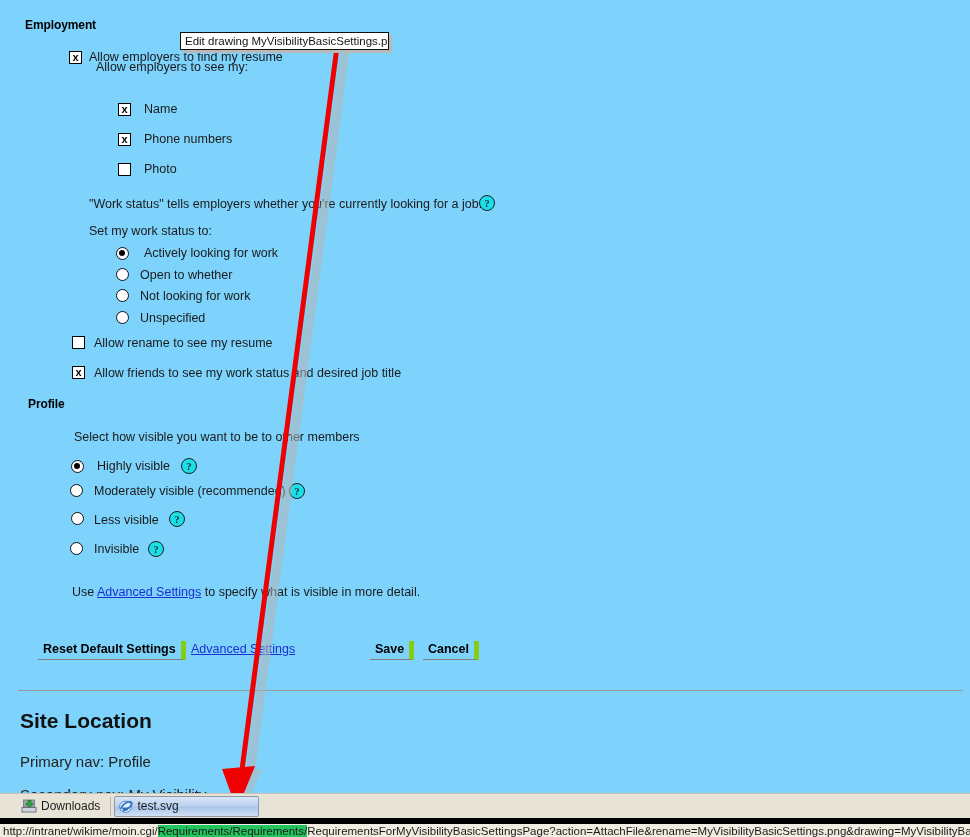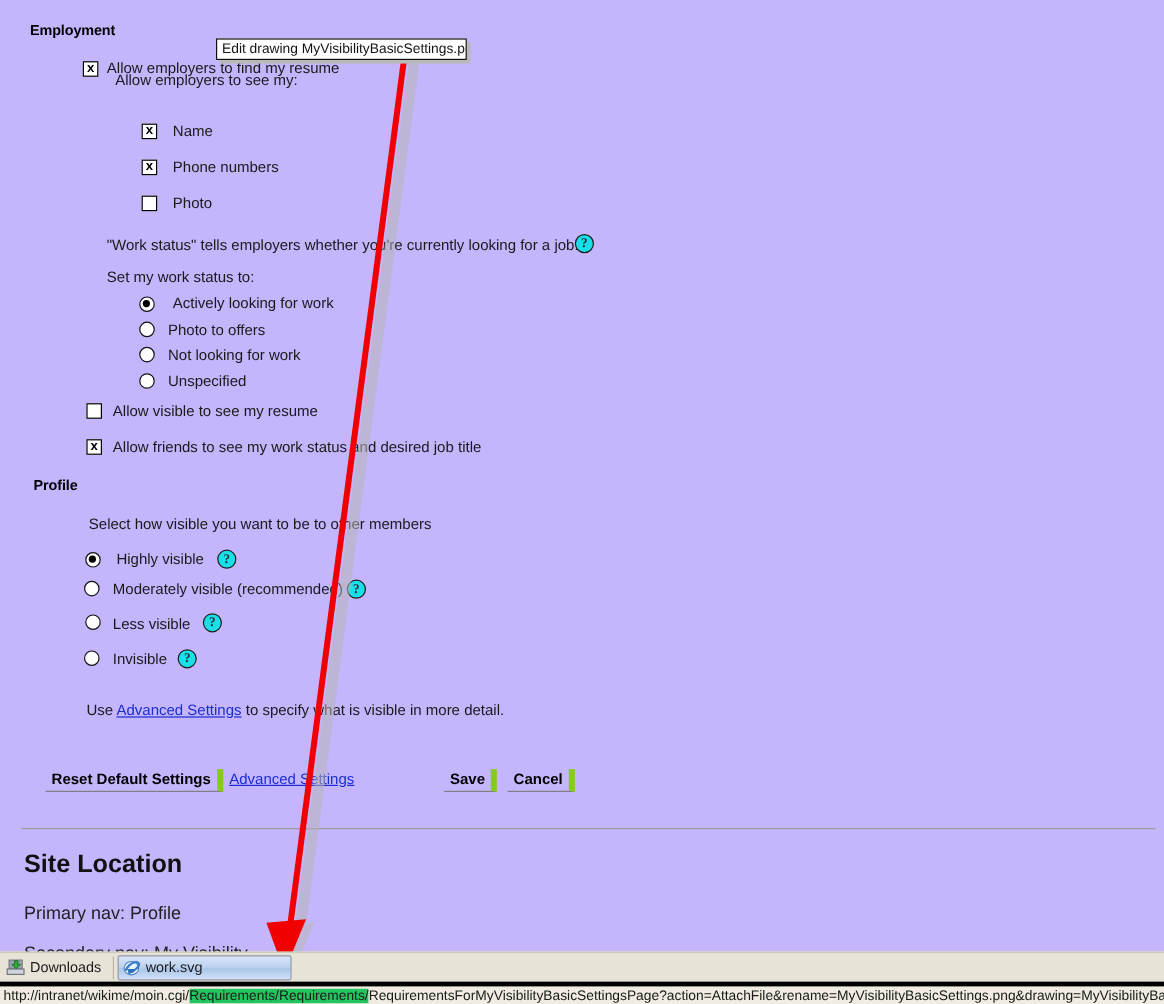--- a/index.html
+++ b/index.html
@@ -14,21 +14,21 @@
     position: relative;
     width: 970px; height: 837px;
     background: #ffffff;
   }
 
   
   #page {
     position: absolute;
     left: 0; top: 0;
     width: 970px; height: 793px;
-    background: #c4b5fd;
+    background: #7dd3fc;
   }
 
   .sect-title {
     position: absolute;
     font-size: 12px;
     font-weight: bold;
     color: #000000;
     letter-spacing: -0.1px;
     white-space: nowrap;
   }
@@ -143,21 +143,21 @@
 
   
   #taskbar {
     position: absolute;
     left: 0; top: 793px;
     width: 970px; height: 25px;
     background: #e8e3d7;
     border-top: 1px solid #c9c2b2;
     display: flex;
     align-items: center;
-    padding-left: 2px;
+    padding-left: 18px;
   }
   .tb-btn {
     height: 21px;
     display: flex;
     align-items: center;
     gap: 4px;
     padding: 0 7px 0 3px;
     font-size: 12px;
     color: #1c1c1c;
     white-space: nowrap;
@@ -183,21 +183,21 @@
     width: 15px; height: 15px;
     flex: 0 0 15px;
   }
 
   
   #statusbar {
     position: absolute;
     left: 0; top: 818px;
     width: 970px; height: 19px;
     background: #f0ece1;
-    border-top: 4px solid #000000;
+    border-top: 6px solid #000000;
     display: flex;
     align-items: center;
     font-size: 11.5px;
     color: #1a1a1a;
     overflow: hidden;
     white-space: nowrap;
     padding-left: 3px;
   }
   #statusbar .hl { background: #22c55e; }
 </style>
@@ -226,30 +226,30 @@
 
     <div class="txt" style="left:89px; top:197px;">"Work status" tells employers whether you're currently looking for a job.</div>
     <div class="help" style="left:479px; top:195px;">?</div>
 
     <div class="txt" style="left:89px; top:224px;">Set my work status to:</div>
 
     <div class="rb on" style="left:116px; top:247px;"></div>
     <div class="txt" style="left:144px; top:246px;">Actively looking for work</div>
 
     <div class="rb" style="left:116px; top:268px;"></div>
-    <div class="txt" style="left:140px; top:268px;">Photo to offers</div>
+    <div class="txt" style="left:140px; top:268px;">Open to whether</div>
 
     <div class="rb" style="left:116px; top:289px;"></div>
     <div class="txt" style="left:140px; top:289px;">Not looking for work</div>
 
     <div class="rb" style="left:116px; top:311px;"></div>
     <div class="txt" style="left:140px; top:311px;">Unspecified</div>
 
     <div class="cb off" style="left:72px; top:336px;"></div>
-    <div class="txt" style="left:94px; top:336px;">Allow visible to see my resume</div>
+    <div class="txt" style="left:94px; top:336px;">Allow rename to see my resume</div>
 
     <div class="cb" style="left:72px; top:366px;">x</div>
     <div class="txt" style="left:94px; top:366px;">Allow friends to see my work status and desired job title</div>
 
     <div class="sect-title" style="left:28px; top:397px;">Profile</div>
 
     <div class="txt" style="left:74px; top:430px;">Select how visible you want to be to other members</div>
 
     <div class="rb on" style="left:71px; top:460px;"></div>
     <div class="txt" style="left:97px; top:459px;">Highly visible</div>
@@ -318,21 +318,21 @@
     </div>
     <div class="tb-sep"></div>
     <div class="tb-btn active">
       <span class="ie-icon">
         <svg width="15" height="15" viewBox="0 0 15 15">
           <ellipse cx="7.5" cy="7.8" rx="6" ry="5.6" fill="#e8f2fc" stroke="#4a7fc1" stroke-width="0.9"></ellipse>
           <path d="M3 9.2 C6.5 2.2 13.4 1.4 13.9 4.2 C14.2 6.3 10 10.4 5.6 11.7" fill="none" stroke="#3b79c4" stroke-width="1.8" stroke-linecap="round"></path>
           <path d="M4.2 8.4 h6.4 c0 2.2 -1.6 3.3 -3.2 3.3 -1.7 0 -3.2 -1.2 -3.2 -3.3 z" fill="#2f6fbe"></path>
         </svg>
       </span>
-      <span>work.svg</span>
+      <span>test.svg</span>
     </div>
   </div>
 
   <div id="statusbar">
     <span>http://intranet/wikime/moin.cgi/</span>
       <span class="hl">Requirements/Requirements/</span>
       <span>RequirementsForMyVisibilityBasicSettingsPage?action=AttachFile&amp;rename=MyVisibilityBasicSettings.png&amp;drawing=MyVisibilityBasicSettings</span>
   </div>
 
 </div>

